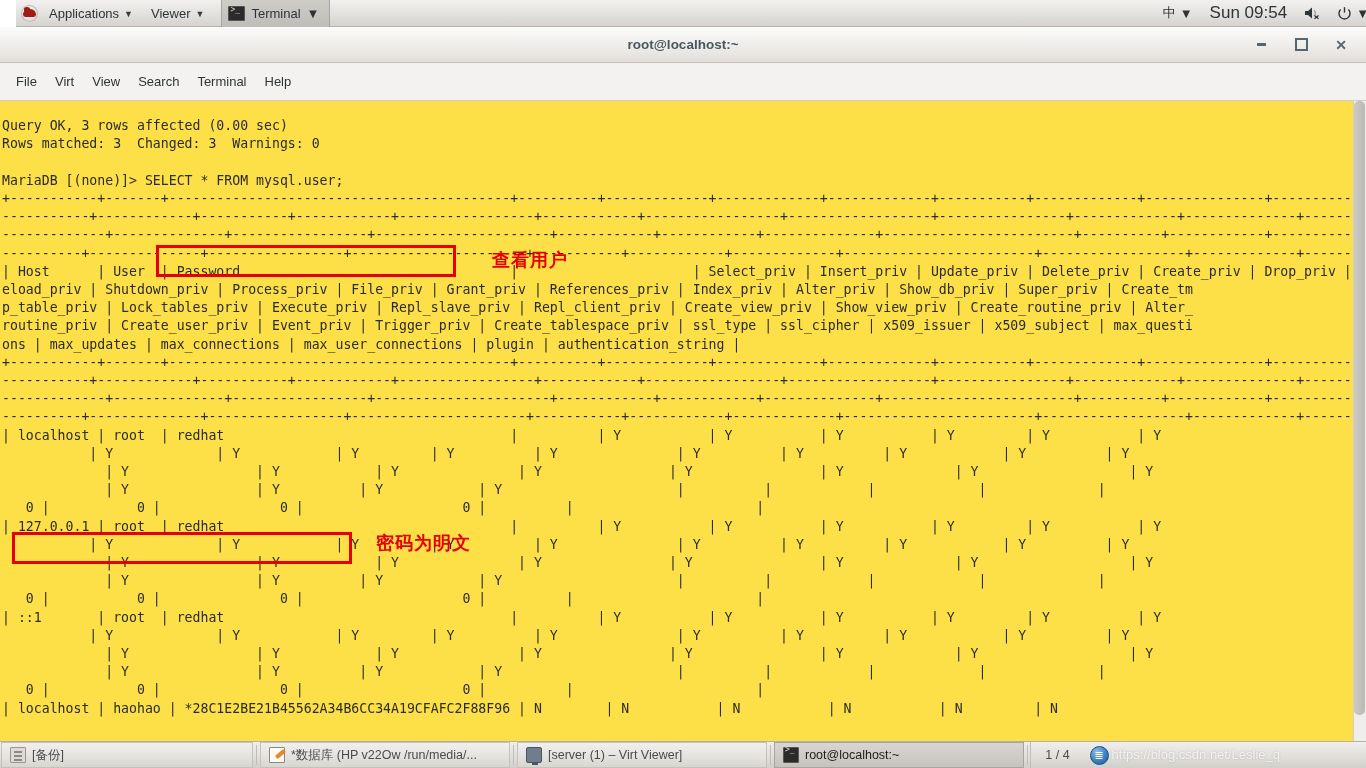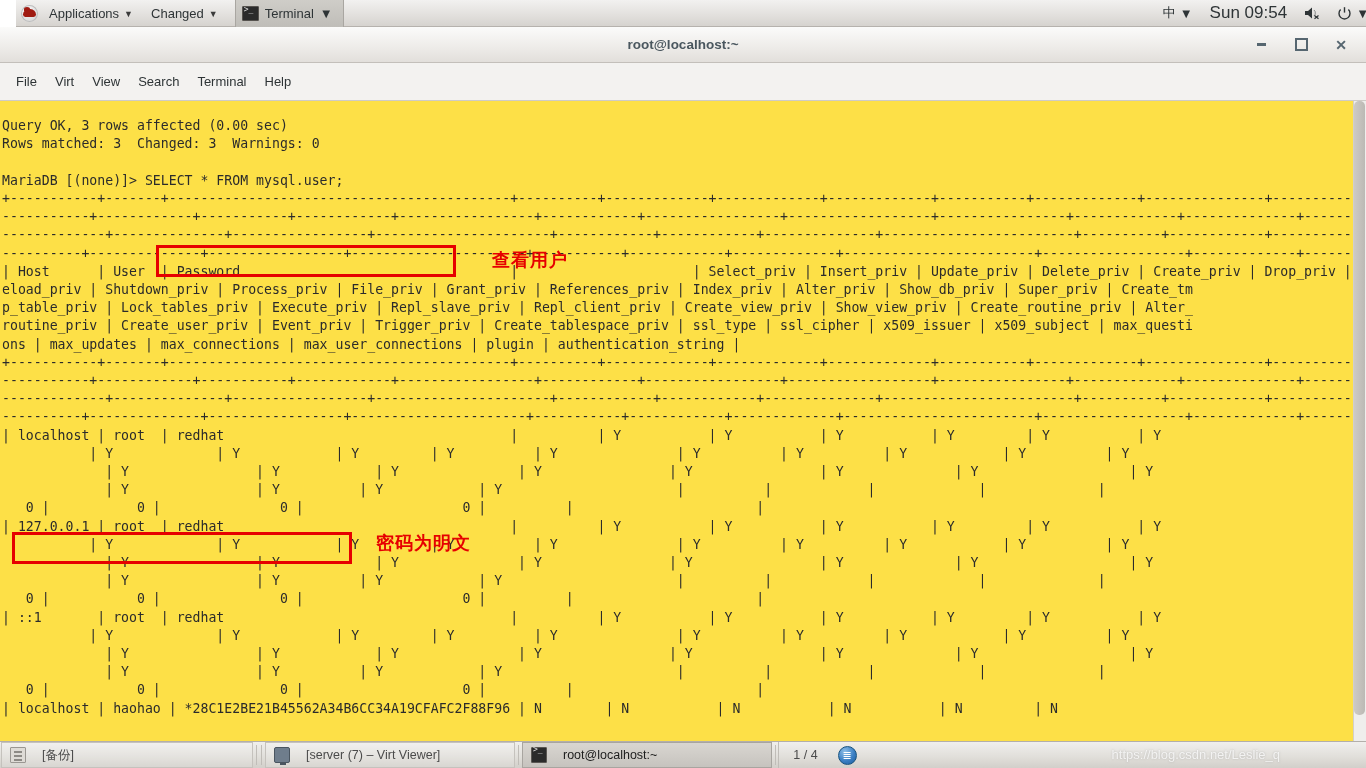--- a/index.html
+++ b/index.html
@@ -130,21 +130,21 @@
   }
 
   
   #taskbar {
     position: absolute; left: 0; bottom: 0; width: 1366px; height: 27px;
     background: linear-gradient(to bottom,#f0efed 0%,#e0ded9 60%,#d2cfca 100%);
     border-top: 1px solid #b3afaa;
     display: flex; align-items: stretch; font-size: 12.5px; color: #4b4b4b;
   }
   .task {
-    display: flex; align-items: center; gap: 16px;
+    display: flex; align-items: center; gap: 6px;
     padding: 0 8px; height: 26px; margin: 0 1px;
     border: 1px solid transparent; overflow: hidden; white-space: nowrap;
   }
   .task.flat { border-color: #c5c2bd; background: rgba(255,255,255,0.12); }
   .task.raised {
     border: 1px solid #a8a5a0;
     background: linear-gradient(to bottom,#d9d6d1,#c6c3be);
     color: #1d1d1d;
   }
   .ticon { width:16px; height:16px; flex: 0 0 16px; position: relative; }
@@ -184,21 +184,21 @@
 </head>
 <body>
 
 <div id="top-panel">
   <div id="redhat-logo"></div>
   <div class="panel-btn">
     <span>Applications</span>
     <span class="caret">▼</span>
   </div>
   <div class="panel-btn">
-    <span>Changed</span>
+    <span>Viewer</span>
     <span class="caret">▼</span>
   </div>
   <div id="term-window-btn">
     <span class="mini-term-icon"></span>
     <span>Terminal</span>
     <span class="caret">▼</span>
   </div>
 
   <div id="panel-right">
     <div class="item">
@@ -289,24 +289,28 @@
     </div>
   </div>
 </div>
 
 <div id="taskbar">
   <div class="task flat" style="width:252px;">
     <span class="ticon archive"></span>
     <span>[备份]</span>
   </div>
   <div class="taskbar-sep"></div>
+  <div class="task flat" style="width:250px;">
+    <span class="ticon note"></span>
+    <span>*数据库 (HP v22Ow /run/media/...</span>
+  </div>
   <div class="taskbar-sep"></div>
   <div class="task flat" style="width:250px;">
     <span class="ticon monitor"></span>
-    <span>[server (7) – Virt Viewer]</span>
+    <span>[server (1) – Virt Viewer]</span>
   </div>
   <div class="taskbar-sep"></div>
   <div class="task raised" style="width:250px;">
     <span class="ticon term"></span>
     <span>root@localhost:~</span>
   </div>
   <div class="taskbar-sep"></div>
   <div id="page-indicator">1 / 4</div>
   <div id="workspace-btn">
     <span class="circle">≣</span>

